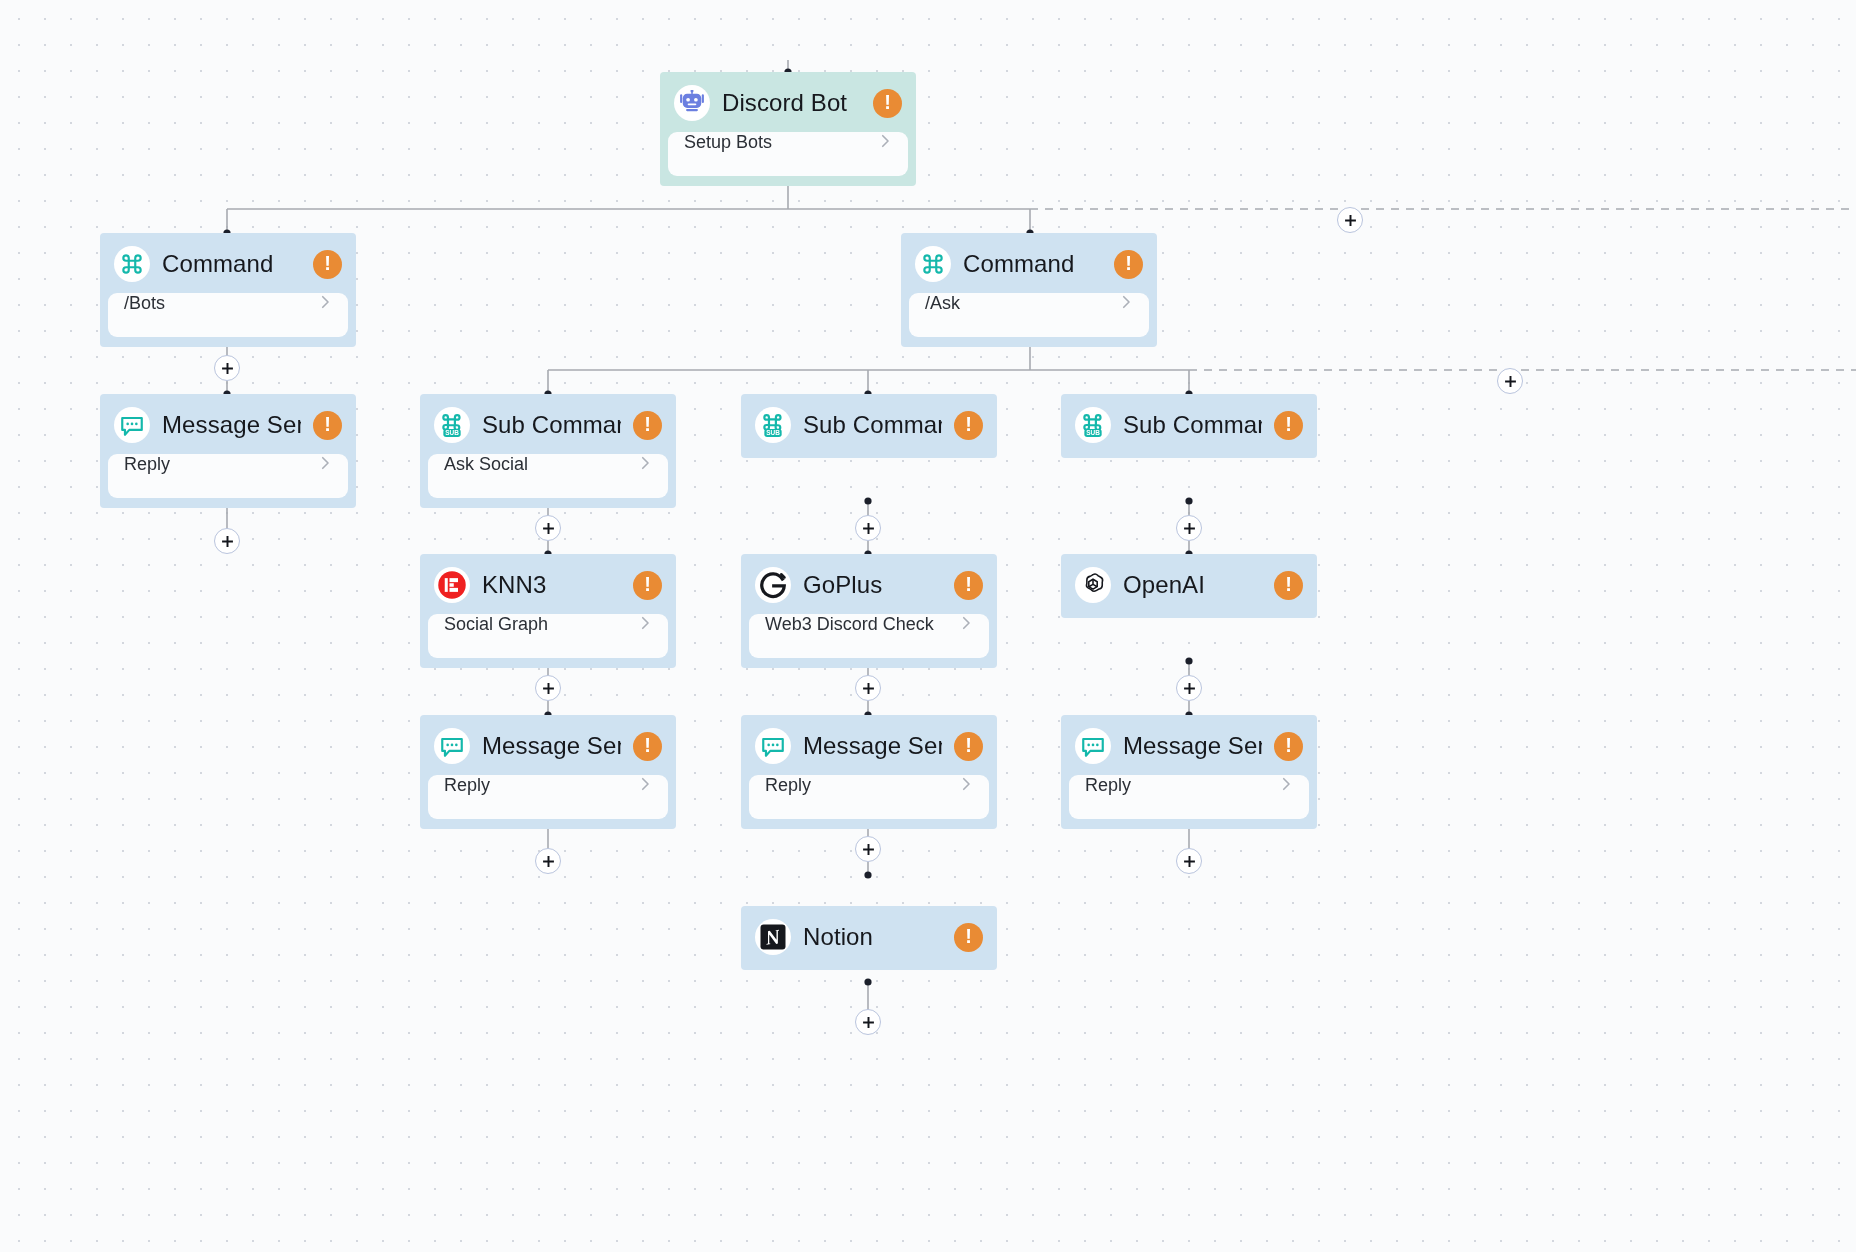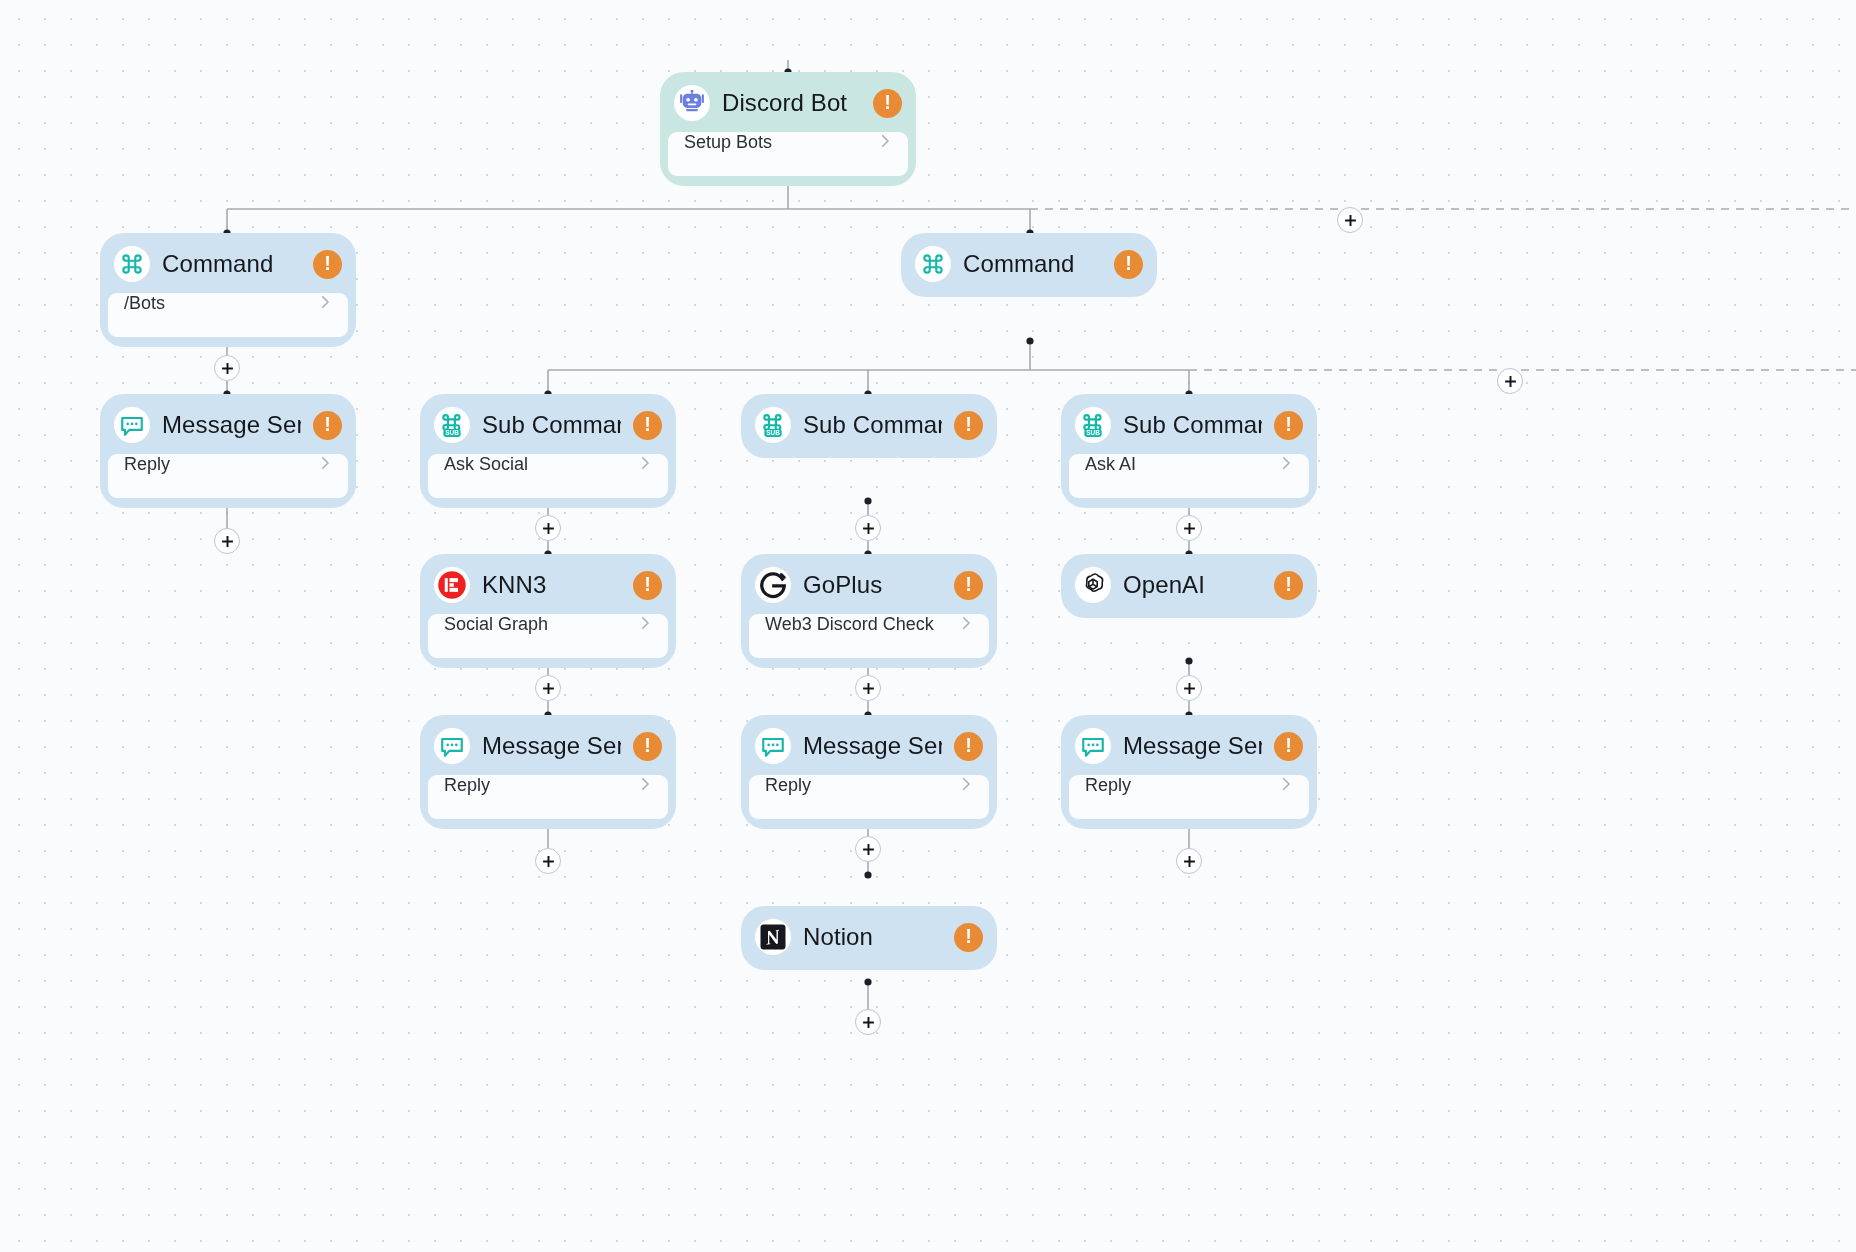--- a/index.html
+++ b/index.html
@@ -16,21 +16,21 @@
       radial-gradient(circle, #d3d7de 1.1px, transparent 1.2px);
     background-size: 26px 26px;
     background-position: 6px 6px;
   }
   
   #edges { position: absolute; inset: 0; width: 1856px; height: 1252px; pointer-events: none; }
 
   
   .node {
     position: absolute;
-    border-radius: 24px;
+    border-radius: 4px;
     padding: 8px 8px 10px 8px;
     background: #cfe2f1;
   }
   .node.tealbg { background: #c9e6e2; }
   .node-head {
     display: flex;
     align-items: center;
     gap: 12px;
     height: 46px;
     padding: 0 6px 0 6px;
@@ -231,20 +231,28 @@
       <div class="node" style="left: 901px; top: 233px; width: 256px;">
         <div class="node-head">
        <span class="node-icon">
             <svg width="26" height="26" viewBox="0 0 24 24" fill="none" stroke="#14b8ab" stroke-width="2">
         <path d="M9 9V6.5A2.5 2.5 0 1 0 6.5 9H9zm0 0h6m-6 0v6m6-6V6.5A2.5 2.5 0 1 1 17.5 9H15zm0 0v6m0 0h2.5A2.5 2.5 0 1 1 15 17.5V15zm0 0H9m0 0v2.5A2.5 2.5 0 1 1 6.5 15H9z"></path>
       </svg>
           </span>
        <span class="node-title">Command</span>
        <span class="warn-badge">!</span>
      </div>
+     <div class="node-body">
+       <span class="node-body-label">/Ask</span>
+       <span class="chev">
+         <svg width="18" height="18" viewBox="0 0 24 24" fill="none" stroke="#6b7280" stroke-width="2.2" stroke-linecap="round" stroke-linejoin="round">
+              <path d="M9 5l7 7-7 7"></path>
+            </svg>
+       </span>
+     </div>
       </div>
       <div class="node" style="left: 100px; top: 394px; width: 256px;">
         <div class="node-head">
        <span class="node-icon">
             <svg width="26" height="26" viewBox="0 0 24 24" fill="none" stroke="#14b8ab" stroke-width="2" stroke-linejoin="round">
         <path d="M3 5.5h18v11H9.5L5.5 21v-4.5H3z"></path>
         <circle cx="8" cy="11" r="1.2" fill="#14b8ab" stroke="none"></circle>
         <circle cx="12" cy="11" r="1.2" fill="#14b8ab" stroke="none"></circle>
         <circle cx="16" cy="11" r="1.2" fill="#14b8ab" stroke="none"></circle>
       </svg>
@@ -306,28 +314,20 @@
         <g stroke="#14b8ab" stroke-width="1.9">
           <path d="M9.5 8.2V6.4a2 2 0 1 0-2 2h2zm0 0h6m-6 0v5m6-5V6.4a2 2 0 1 1 2 2h-2zm0 0v5m0 0h1.8a2 2 0 1 1-2 2v-2zm0 0h-6m0 0v1.8a2 2 0 1 1-2-2h2z"></path>
         </g>
         <rect x="5.5" y="16.4" width="15" height="7" rx="2.4" fill="#14b8ab"></rect>
         <text x="13" y="21.7" text-anchor="middle" font-family="Liberation Sans, sans-serif" font-size="5.6" font-weight="bold" fill="#fff">SUB</text>
       </svg>
           </span>
        <span class="node-title">Sub Command</span>
        <span class="warn-badge">!</span>
      </div>
-     <div class="node-body">
-       <span class="node-body-label">Ask AI</span>
-       <span class="chev">
-         <svg width="18" height="18" viewBox="0 0 24 24" fill="none" stroke="#6b7280" stroke-width="2.2" stroke-linecap="round" stroke-linejoin="round">
-              <path d="M9 5l7 7-7 7"></path>
-            </svg>
-       </span>
-     </div>
       </div>
       <div class="node" style="left: 420px; top: 554px; width: 256px;">
         <div class="node-head">
        <span class="node-icon">
             <svg width="30" height="30" viewBox="0 0 24 24">
         <circle cx="12" cy="12" r="11" fill="#ef2020"></circle>
         <rect x="6.2" y="6.5" width="2.4" height="11" fill="#fff"></rect>
         <rect x="10" y="6.5" width="6.8" height="3.2" fill="#fff"></rect>
         <rect x="10" y="14.3" width="6.8" height="3.2" fill="#fff"></rect>
         <rect x="10" y="10.6" width="3.4" height="2.8" fill="#fff"></rect>

